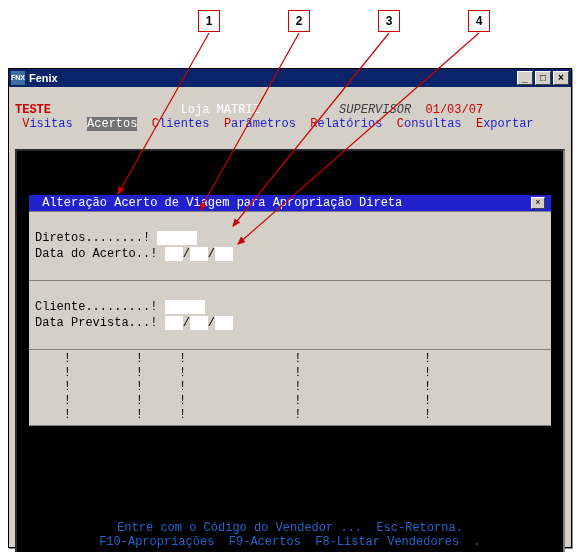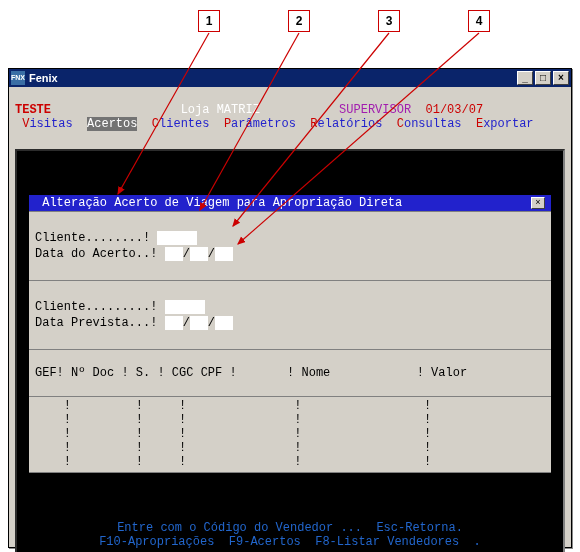--- a/index.html
+++ b/index.html
@@ -79,21 +79,21 @@
     cursor: pointer;
   }
   .menubar {
     background: #d4d0c8;
     padding: 2px 6px 4px 6px;
     line-height: 14px;
     white-space: pre;
   }
   .menubar .brand { color: #cc0000; font-weight: bold; }
   .menubar .store { color: #fff; }
-  .menubar .user { color: #a21caf; }
+  .menubar .user { color: #404040; font-style: italic; }
   .menubar .date { color: #cc0000; }
   .menubar .hotkey { color: #cc0000; }
   .menubar .menuitem { color: #2222cc; display:inline; cursor:pointer;text-align:center;}
   .menubar .menuitem.active { background: #737373; color: #fff; }
   .client-area {
     margin: 0 6px 6px 6px;
     background: #000;
     height: 418px;
     position: relative;
     border: 2px inset #808080;
@@ -219,30 +219,27 @@
 
   <div class="client-area">
 
     <div class="dialog">
       <div class="dialog-title">
         <span class="t"> Alteração Acerto de Viagem para Apropriação Direta</span>
         <span class="dialog-close">×</span>
       </div>
       <div class="dialog-body">
         <div class="field-block">
-<span>Cliente........!</span> <input class="finput c" value="" style="">
+<span>Diretos........!</span> <input class="finput c" value="" style="">
 <span>Data do Acerto..!</span> <input class="finput d" value="" style=""><span class="dateval">/</span><input class="finput d" value="" style=""><span class="dateval">/</span><input class="finput d" value="" style="">
         </div>
         <div class="field-block">
 <span>Cliente.........!</span> <input class="finput c" value="" style="">
 <span>Data Prevista...!</span> <input class="finput d" value="" style=""><span class="dateval">/</span><input class="finput d" value="" style=""><span class="dateval">/</span><input class="finput d" value="" style="">
         </div>
-        <div class="grid-header">
-<span>GEF!</span><span> Nº Doc !</span><span> S. !</span><span> CGC CPF !</span>       <span>!</span><span> Nome</span>            <span>!</span><span> Valor</span>
-        </div>
         <div class="grid-body">
 <div class="row">    <span>!</span>         <span>!</span>     <span>!</span>               <span>!</span>                 <span>!</span></div>
 <div class="row">    <span>!</span>         <span>!</span>     <span>!</span>               <span>!</span>                 <span>!</span></div>
 <div class="row">    <span>!</span>         <span>!</span>     <span>!</span>               <span>!</span>                 <span>!</span></div>
 <div class="row">    <span>!</span>         <span>!</span>     <span>!</span>               <span>!</span>                 <span>!</span></div>
 <div class="row">    <span>!</span>         <span>!</span>     <span>!</span>               <span>!</span>                 <span>!</span></div>
         </div>
       </div>
     </div>
 

